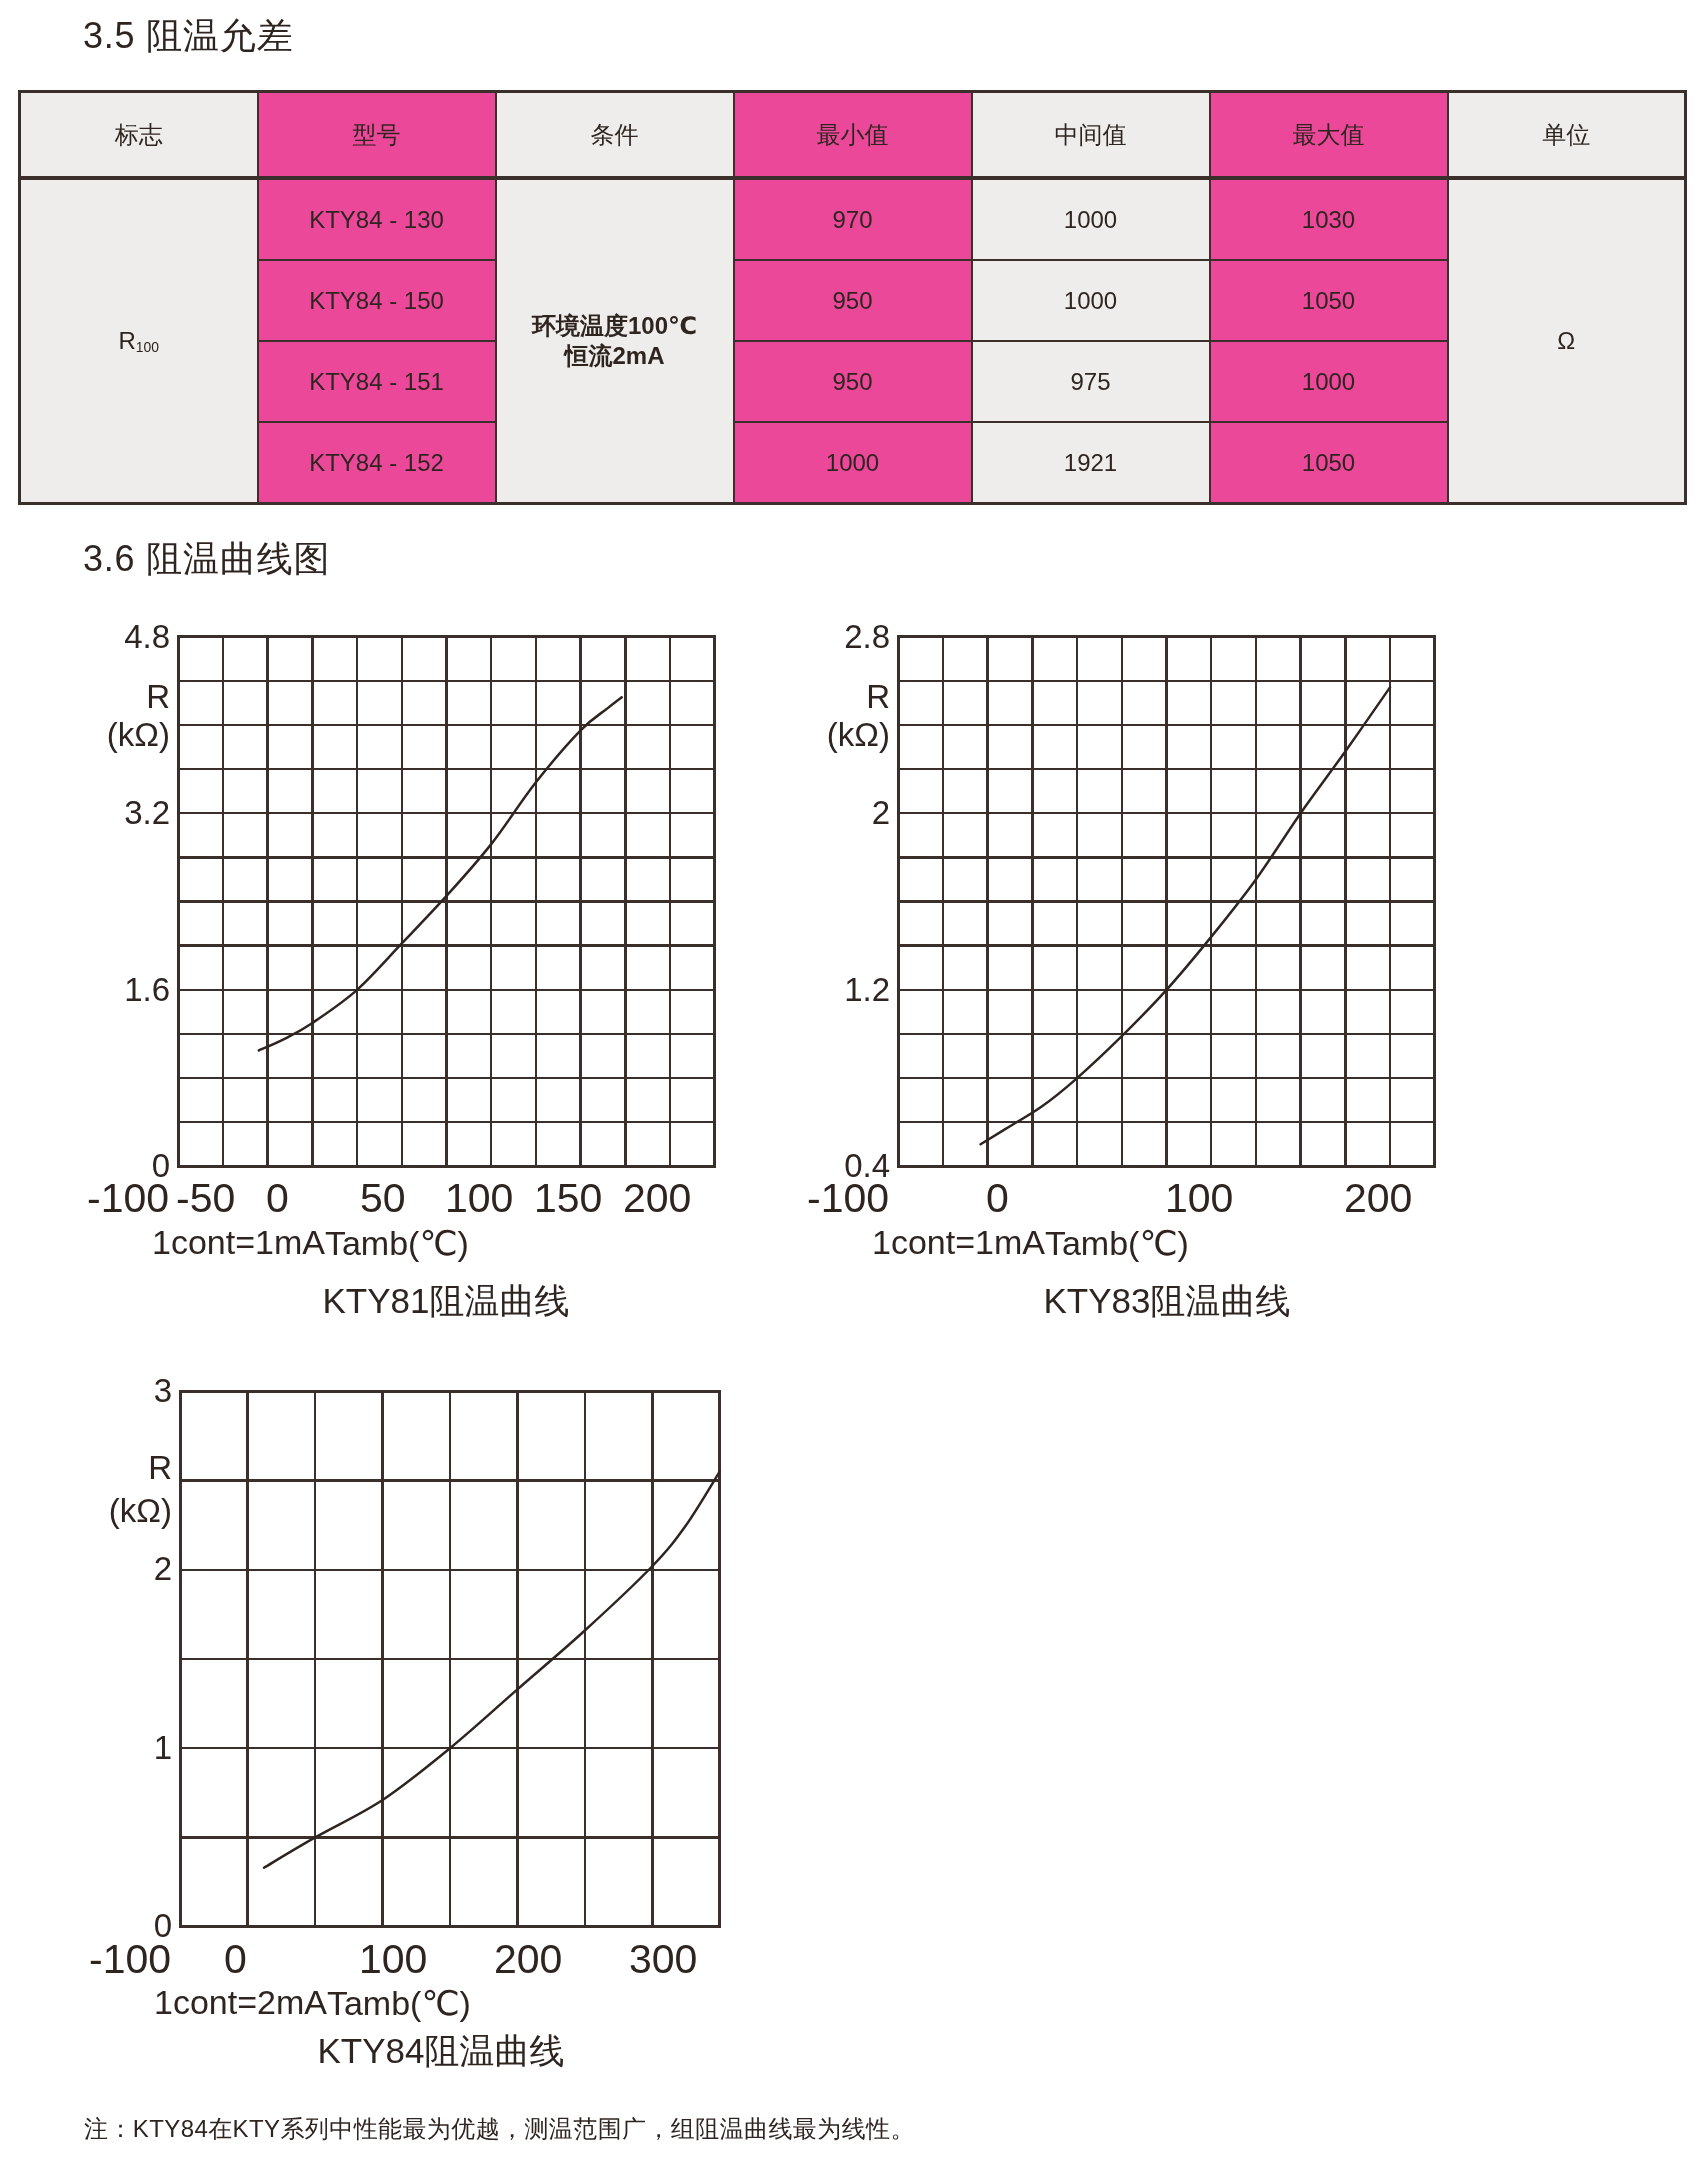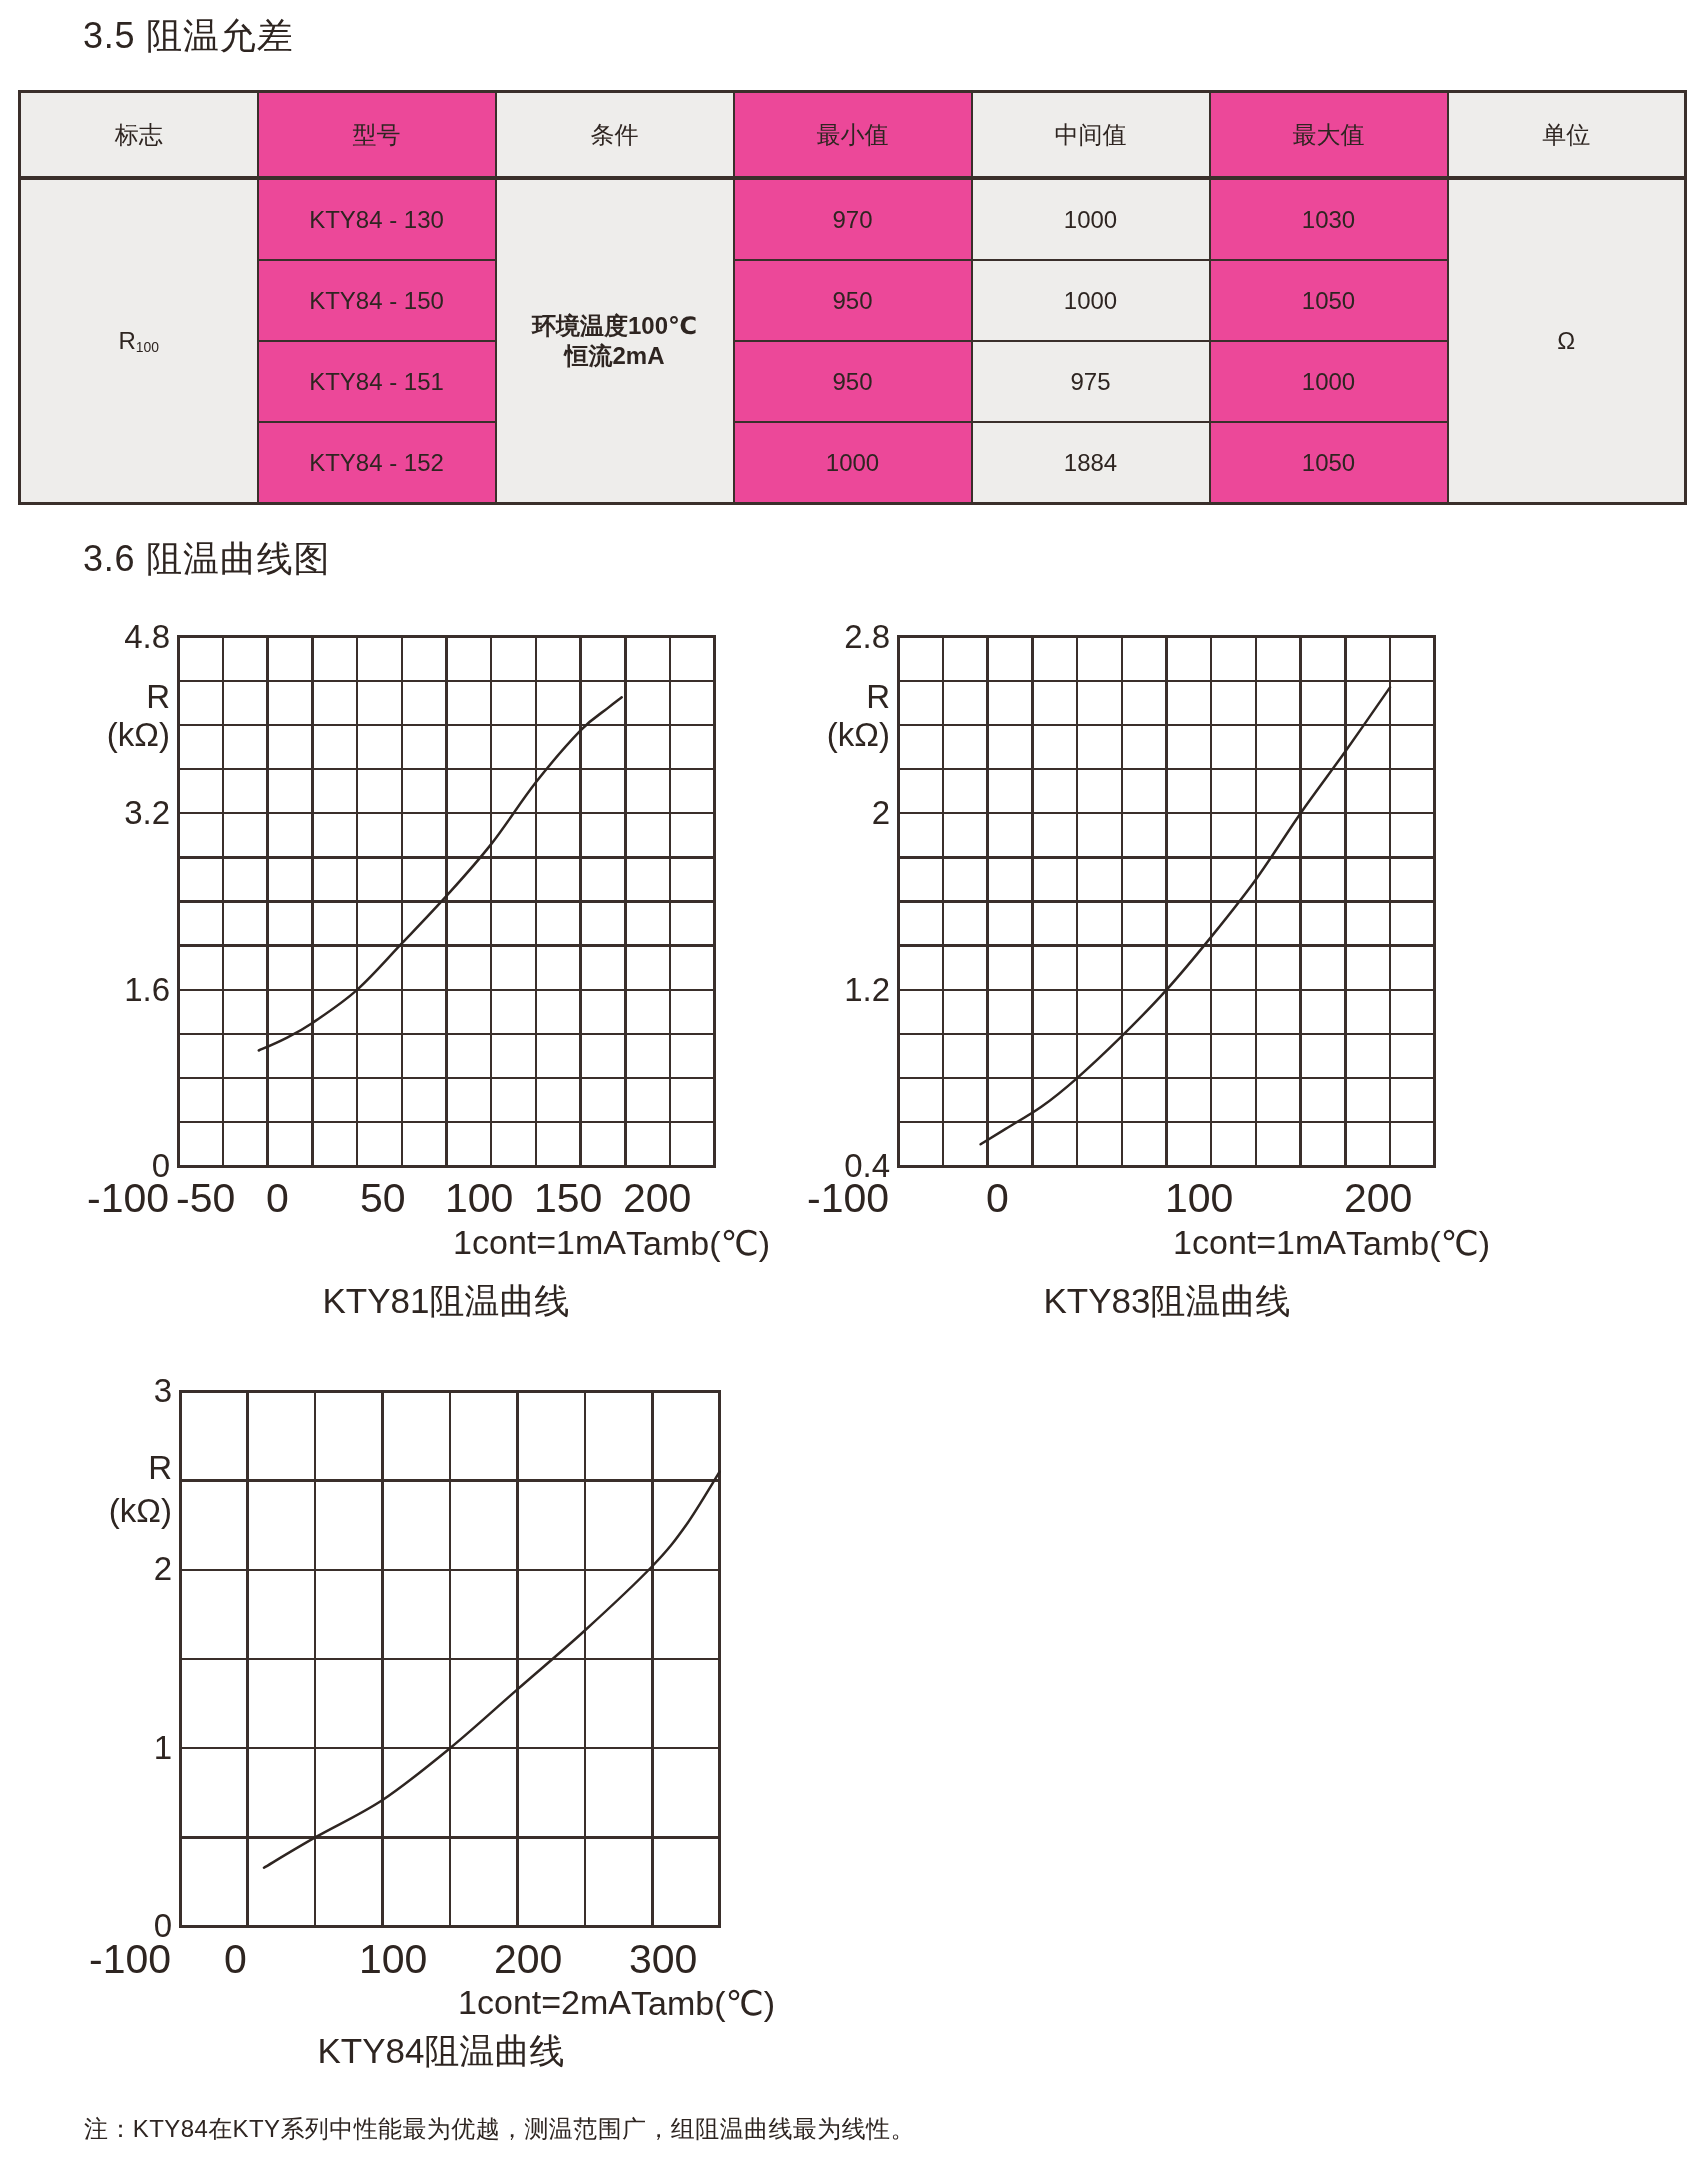--- a/index.html
+++ b/index.html
@@ -63,21 +63,21 @@
     text-align:left;
     font-size:41px;
     width:182px;
     height:45px;
     line-height:45px;
     white-space:nowrap;
   }
   .footnote-row{
     position:absolute;
     display:flex;
-    justify-content:flex-end;
+    justify-content:flex-start;
     font-size:34px;
     white-space:nowrap;
   }
   .chart-caption{
     position:absolute;
     text-align:center;
     font-size:35px;
     width:530px;
     white-space:nowrap;
   }
@@ -138,21 +138,21 @@
     </tr>
     <tr class="datarow">
       <td>KTY84 - 151</td>
       <td>950</td>
       <td class="g">975</td>
       <td>1000</td>
     </tr>
     <tr class="datarow">
       <td>KTY84 - 152</td>
       <td>1000</td>
-      <td class="g">1884</td>
+      <td class="g">1921</td>
       <td>1050</td>
     </tr>
   </tbody>
     </table>
 
   <div class="heading" style="top:535px;">3.6 阻温曲线图</div>
 
   <div id="chart-0">
       <div class="ytick" style="left: 21px; width: 149px; top: 614px;">4.8</div>
       <div class="ytick" style="left: 21px; width: 149px; top: 790px;">3.2</div>

